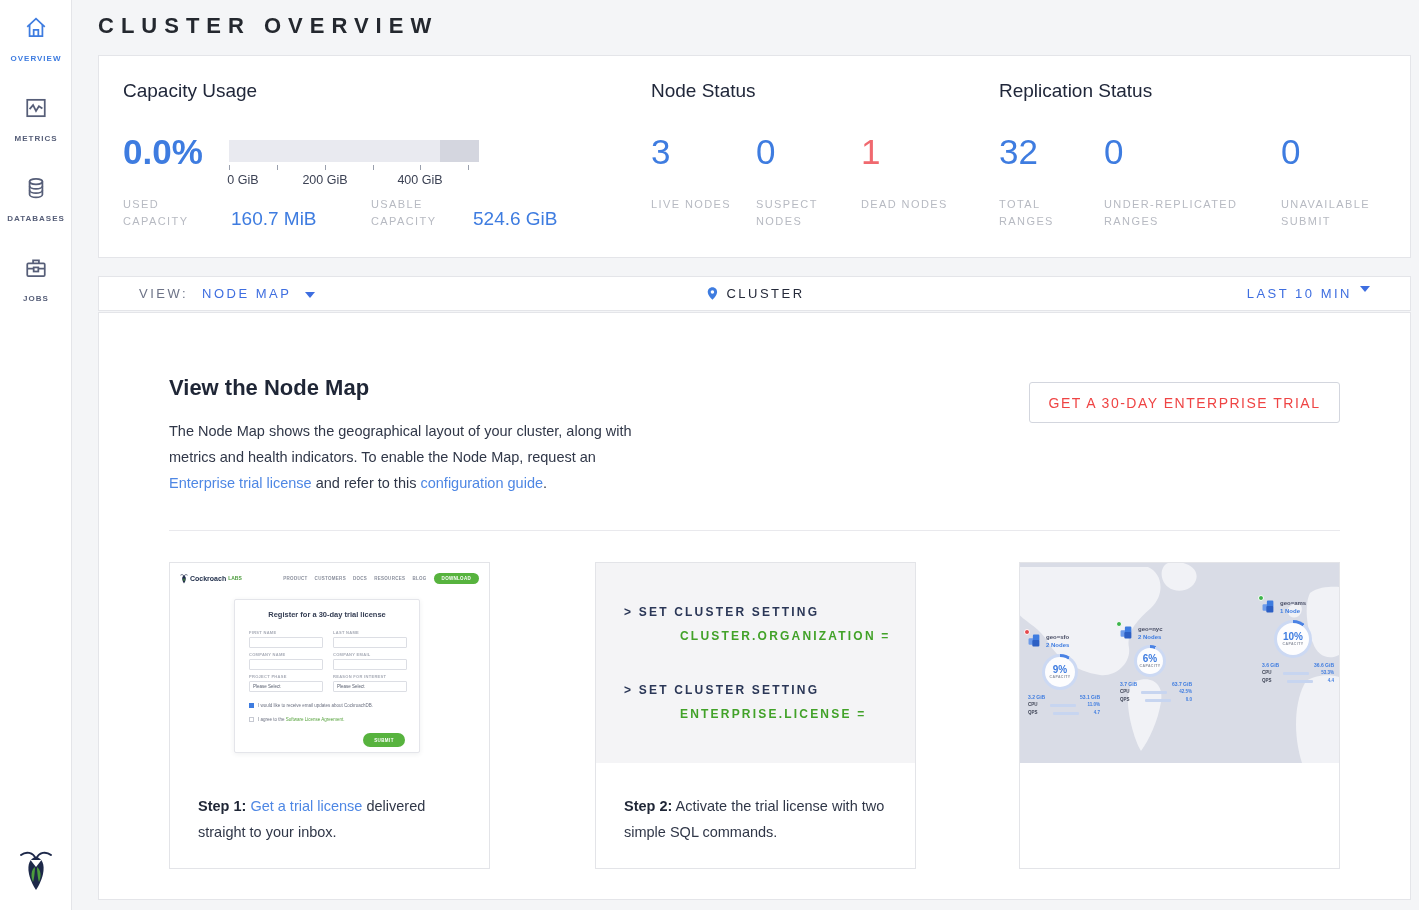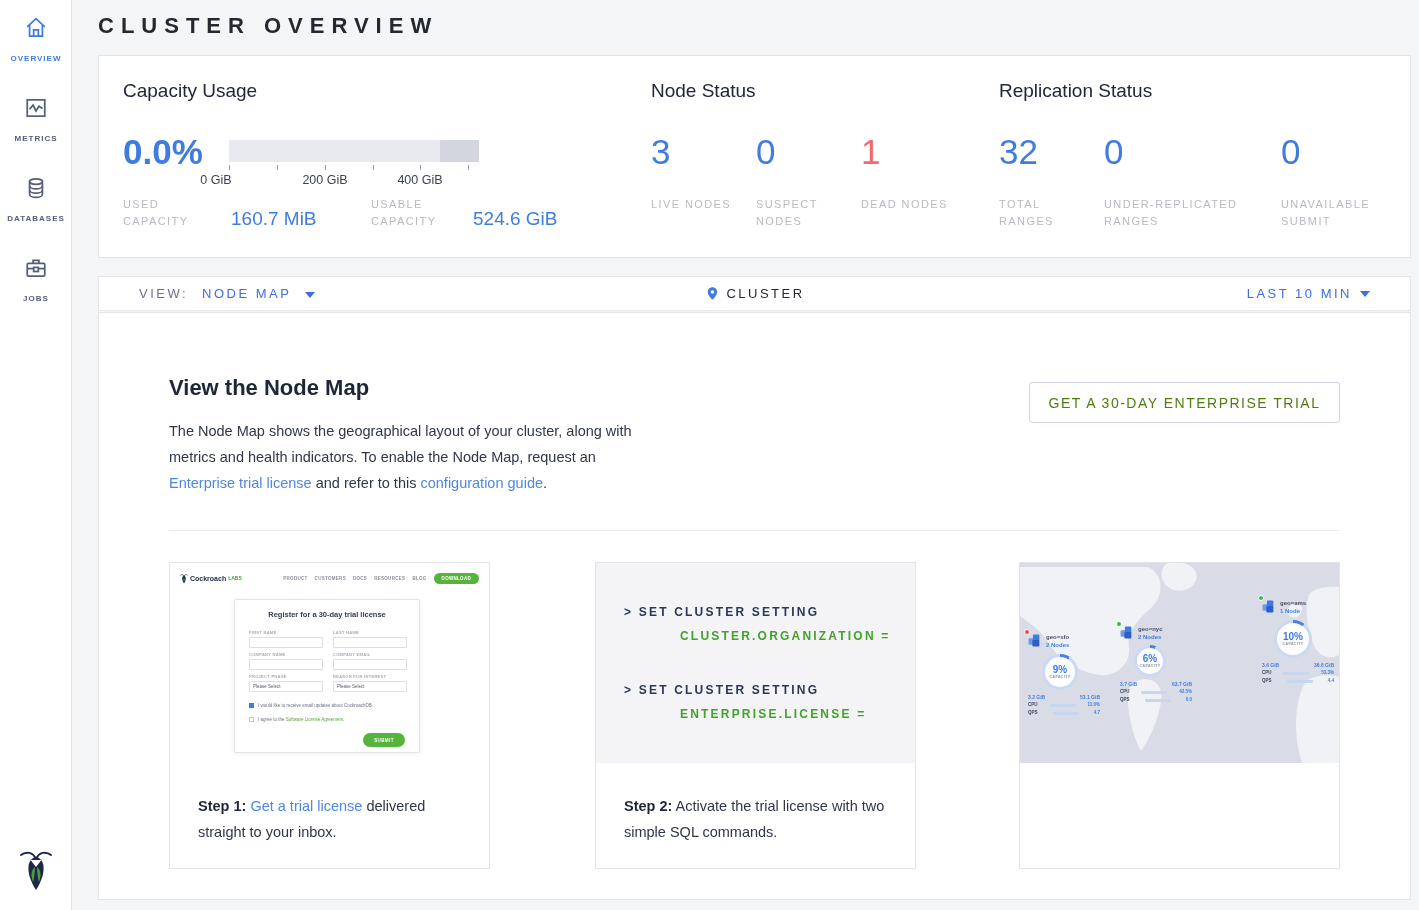--- a/index.html
+++ b/index.html
@@ -33,29 +33,29 @@
   .tick-lab { position:absolute; top:117px; font-size:12.5px; color:#3c4254; transform:translateX(-50%); white-space:nowrap; }
   .cap-val { position:absolute; font-size:19px; color:#3e7ce0; }
 
   
   .viewbar { left:98px; top:276px; width:1313px; height:35px; display:flex; align-items:center; padding:0 40px; }
   .vb-label { font-size:13px; letter-spacing:2.5px; color:#6d7387; }
   .vb-value { font-size:13px; letter-spacing:2.5px; color:#3e6ee0; margin-left:14px; cursor:pointer; }
   .caret { display:inline-block; width:0; height:0; border-left:5px solid transparent; border-right:5px solid transparent; border-top:6px solid #3e6ee0; margin-left:8px; vertical-align:middle; }
   .vb-center { position:absolute; left:50%; transform:translateX(-50%); display:flex; align-items:center; gap:7px; }
   .vb-cluster { font-size:13px; letter-spacing:2.5px; color:#252a3a; }
-  .vb-right { margin-left:auto; display:flex; align-items:center; cursor:pointer; }
+  .vb-right { margin-left:auto; display:flex; cursor:pointer; }
   .vb-time { font-size:13px; letter-spacing:2.5px; color:#3e6ee0; }
 
   
   .main { left:98px; top:312px; width:1313px; height:588px; }
   .nm-head { position:absolute; left:70px; top:62px; font-size:22px; font-weight:600; color:#1f2636; }
   .nm-desc { position:absolute; left:70px; top:105px; width:468px; font-size:14.5px; line-height:26px; color:#303748; }
   .link { color:#4e87e4; cursor:pointer; }
-  .trial-btn { position:absolute; left:930px; top:69px; width:311px; height:41px; background:#fff; border:1px solid #d3d6de; border-radius:3px; color:#4d7c0f; font-size:14px; letter-spacing:1.5px; font-family:"Liberation Sans",sans-serif; cursor:pointer; }
+  .trial-btn { position:absolute; left:930px; top:69px; width:311px; height:41px; background:#fff; border:1px solid #d3d6de; border-radius:3px; color:#ef4444; font-size:14px; letter-spacing:1.5px; font-family:"Liberation Sans",sans-serif; cursor:pointer; }
   .divider { position:absolute; left:70px; top:217px; width:1171px; height:1px; background:#e9e9ed; }
 
   .card { position:absolute; top:249px; width:321px; height:307px; background:#fff; border:1px solid #e3e4e8; }
   .card.c1 { left:70px; } .card.c2 { left:496px; } .card.c3 { left:920px; }
   .caption { position:absolute; left:28px; right:14px; top:230px; font-size:14.5px; line-height:26px; color:#303748; }
   .caption b { color:#1f2636; }
 
   
   .code-area { position:absolute; left:0; top:0; width:319px; height:200px; background:#f4f4f6; }
   .code-line { position:absolute; font-size:12px; font-weight:700; letter-spacing:2.2px; color:#2b3757; white-space:nowrap; }
@@ -169,21 +169,21 @@
       <div class="seg"></div>
     </div>
   <div class="ticks">
     <i style="left:0"></i>
       <i style="left:48px"></i>
       <i style="left:96px"></i>
       <i style="left:144px"></i>
       <i style="left:191px"></i>
       <i style="left:239px"></i>
   </div>
-  <div class="tick-lab" style="left:117px;">0 GiB</div>
+  <div class="tick-lab" style="left:144px;">0 GiB</div>
   <div class="tick-lab" style="left:226px;">200 GiB</div>
   <div class="tick-lab" style="left:321px;">400 GiB</div>
   <div class="stat-lbl" style="left:24px;top:140px;width:84px;">USED CAPACITY</div>
   <div class="cap-val" style="left:132px;top:152px;">160.7 MiB</div>
   <div class="stat-lbl" style="left:272px;top:140px;width:84px;">USABLE CAPACITY</div>
   <div class="cap-val" style="left:374px;top:152px;">524.6 GiB</div>
 
   <div class="sec-title" style="left:552px;top:24px;">Node Status</div>
   <div class="big-num" style="left:552px;top:76px;">3</div>
   <div class="stat-lbl" style="left:552px;top:140px;width:90px;">LIVE NODES</div>

